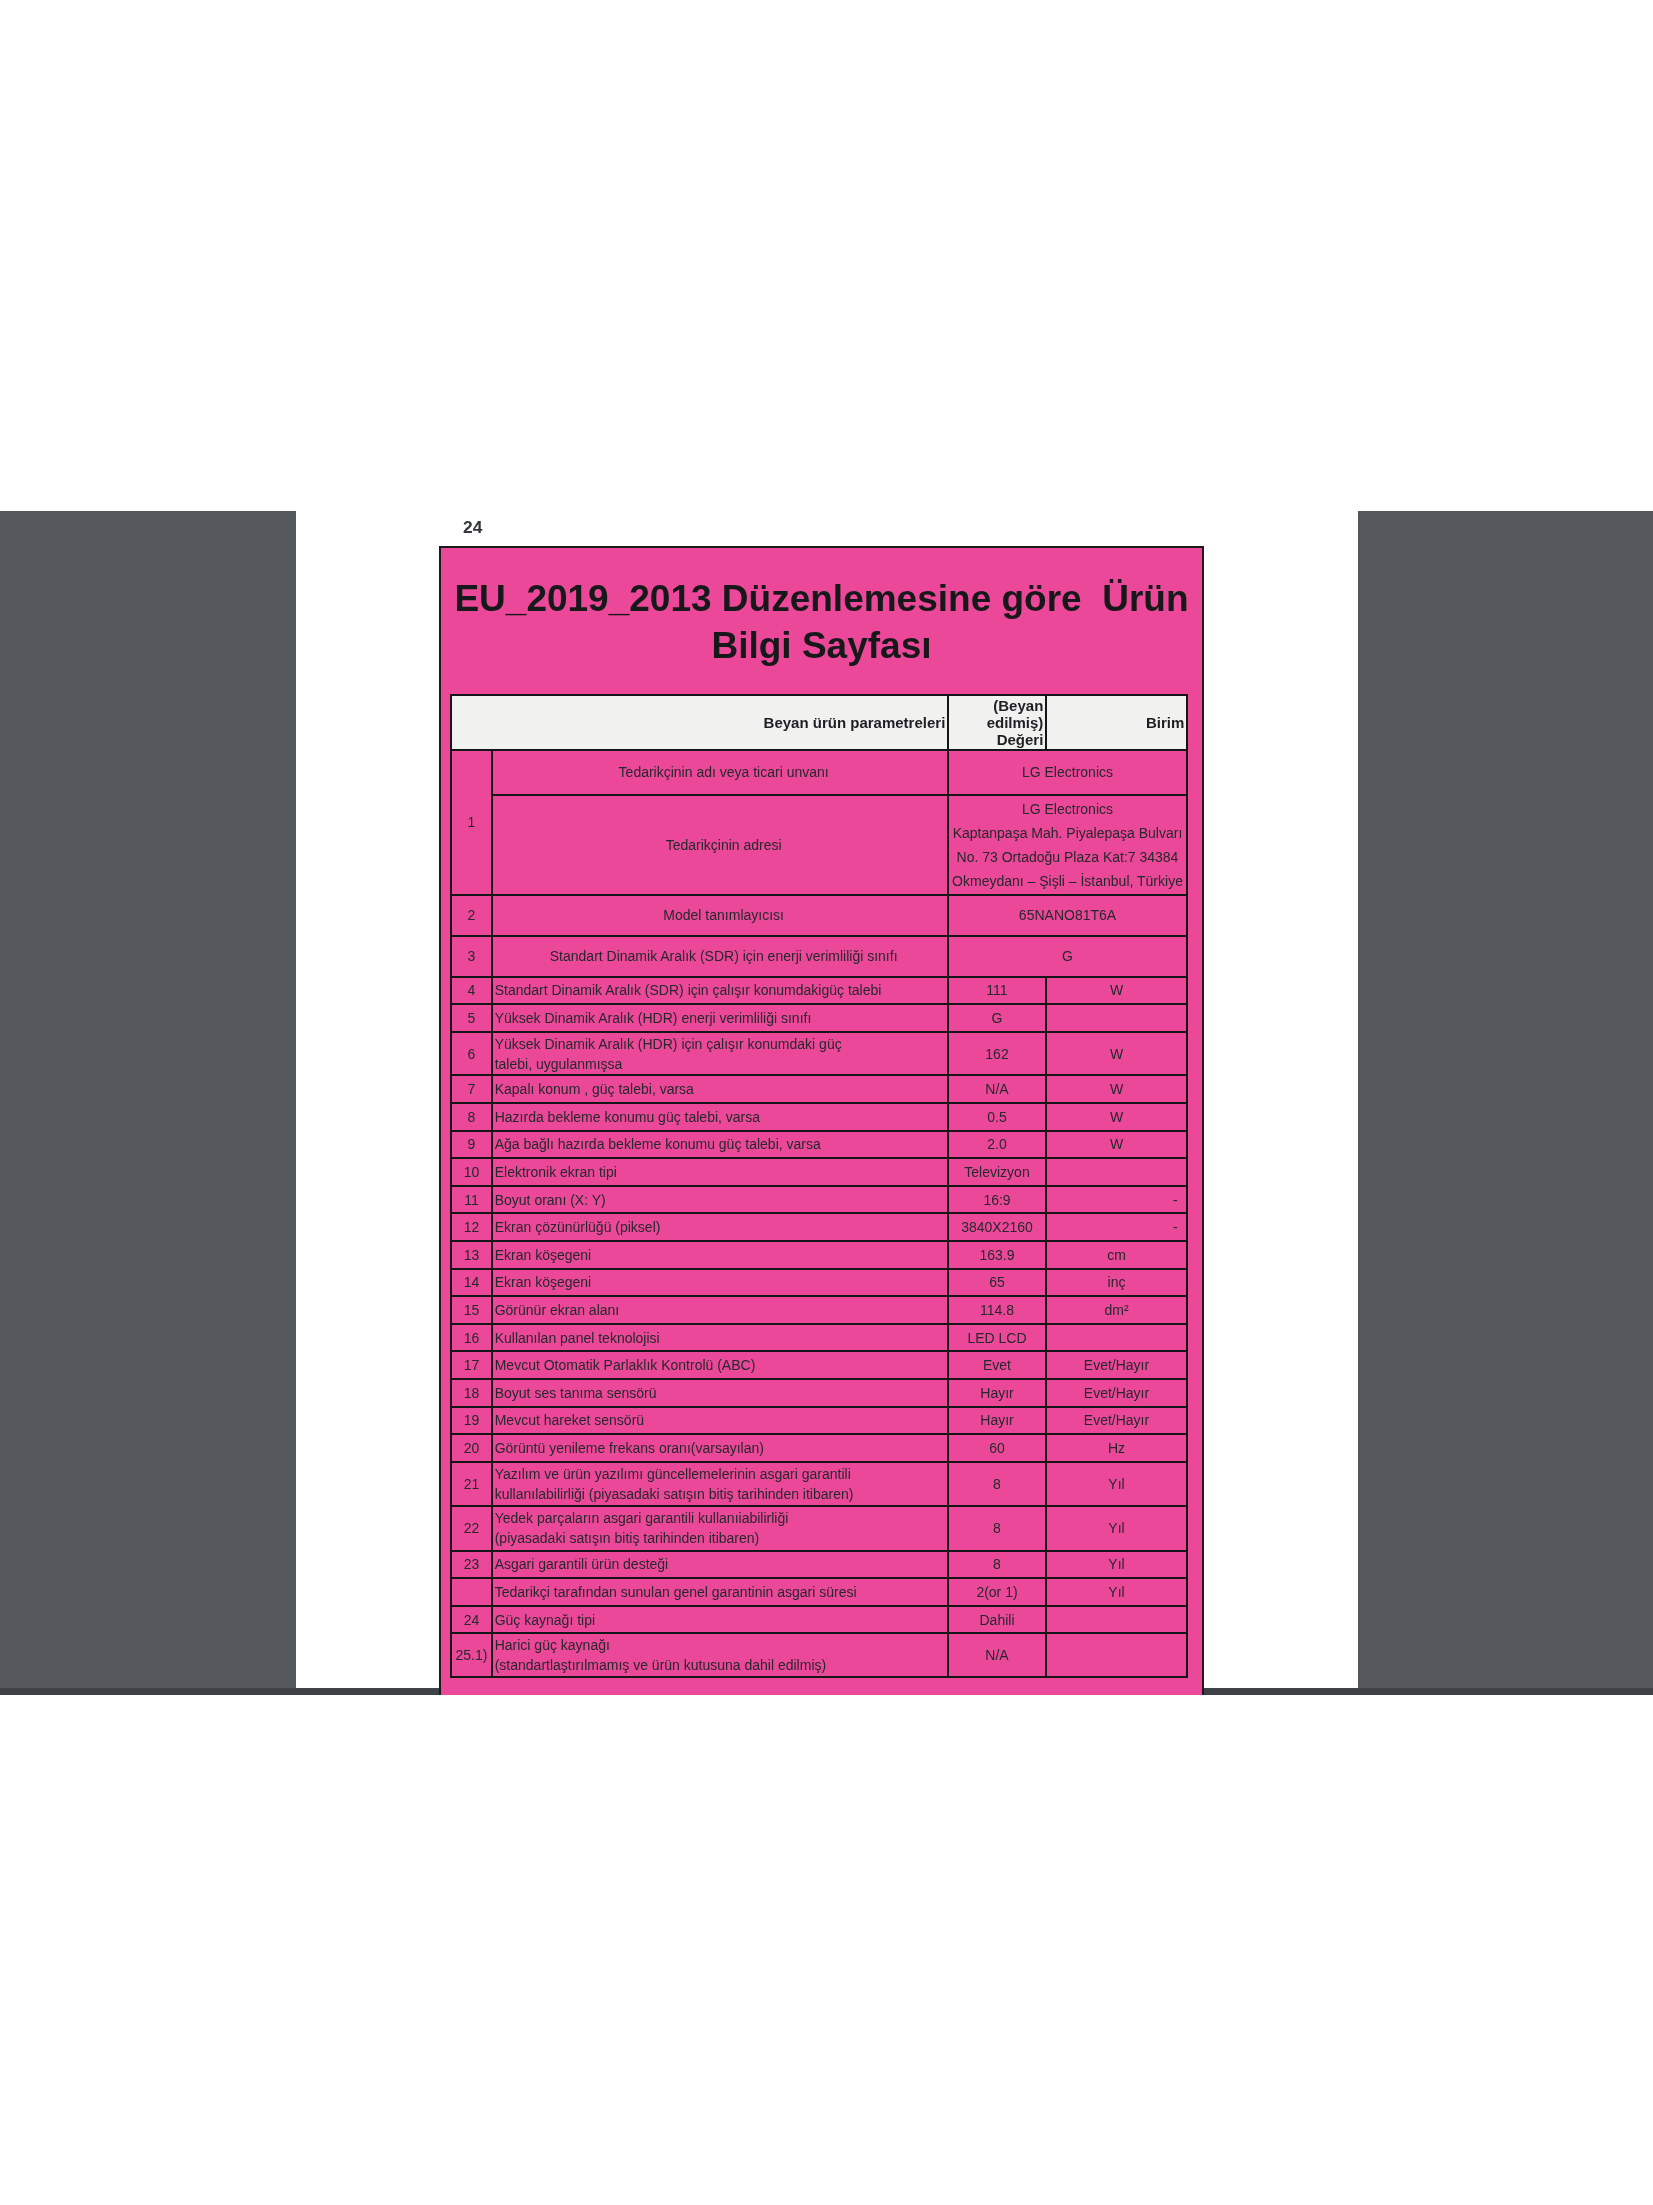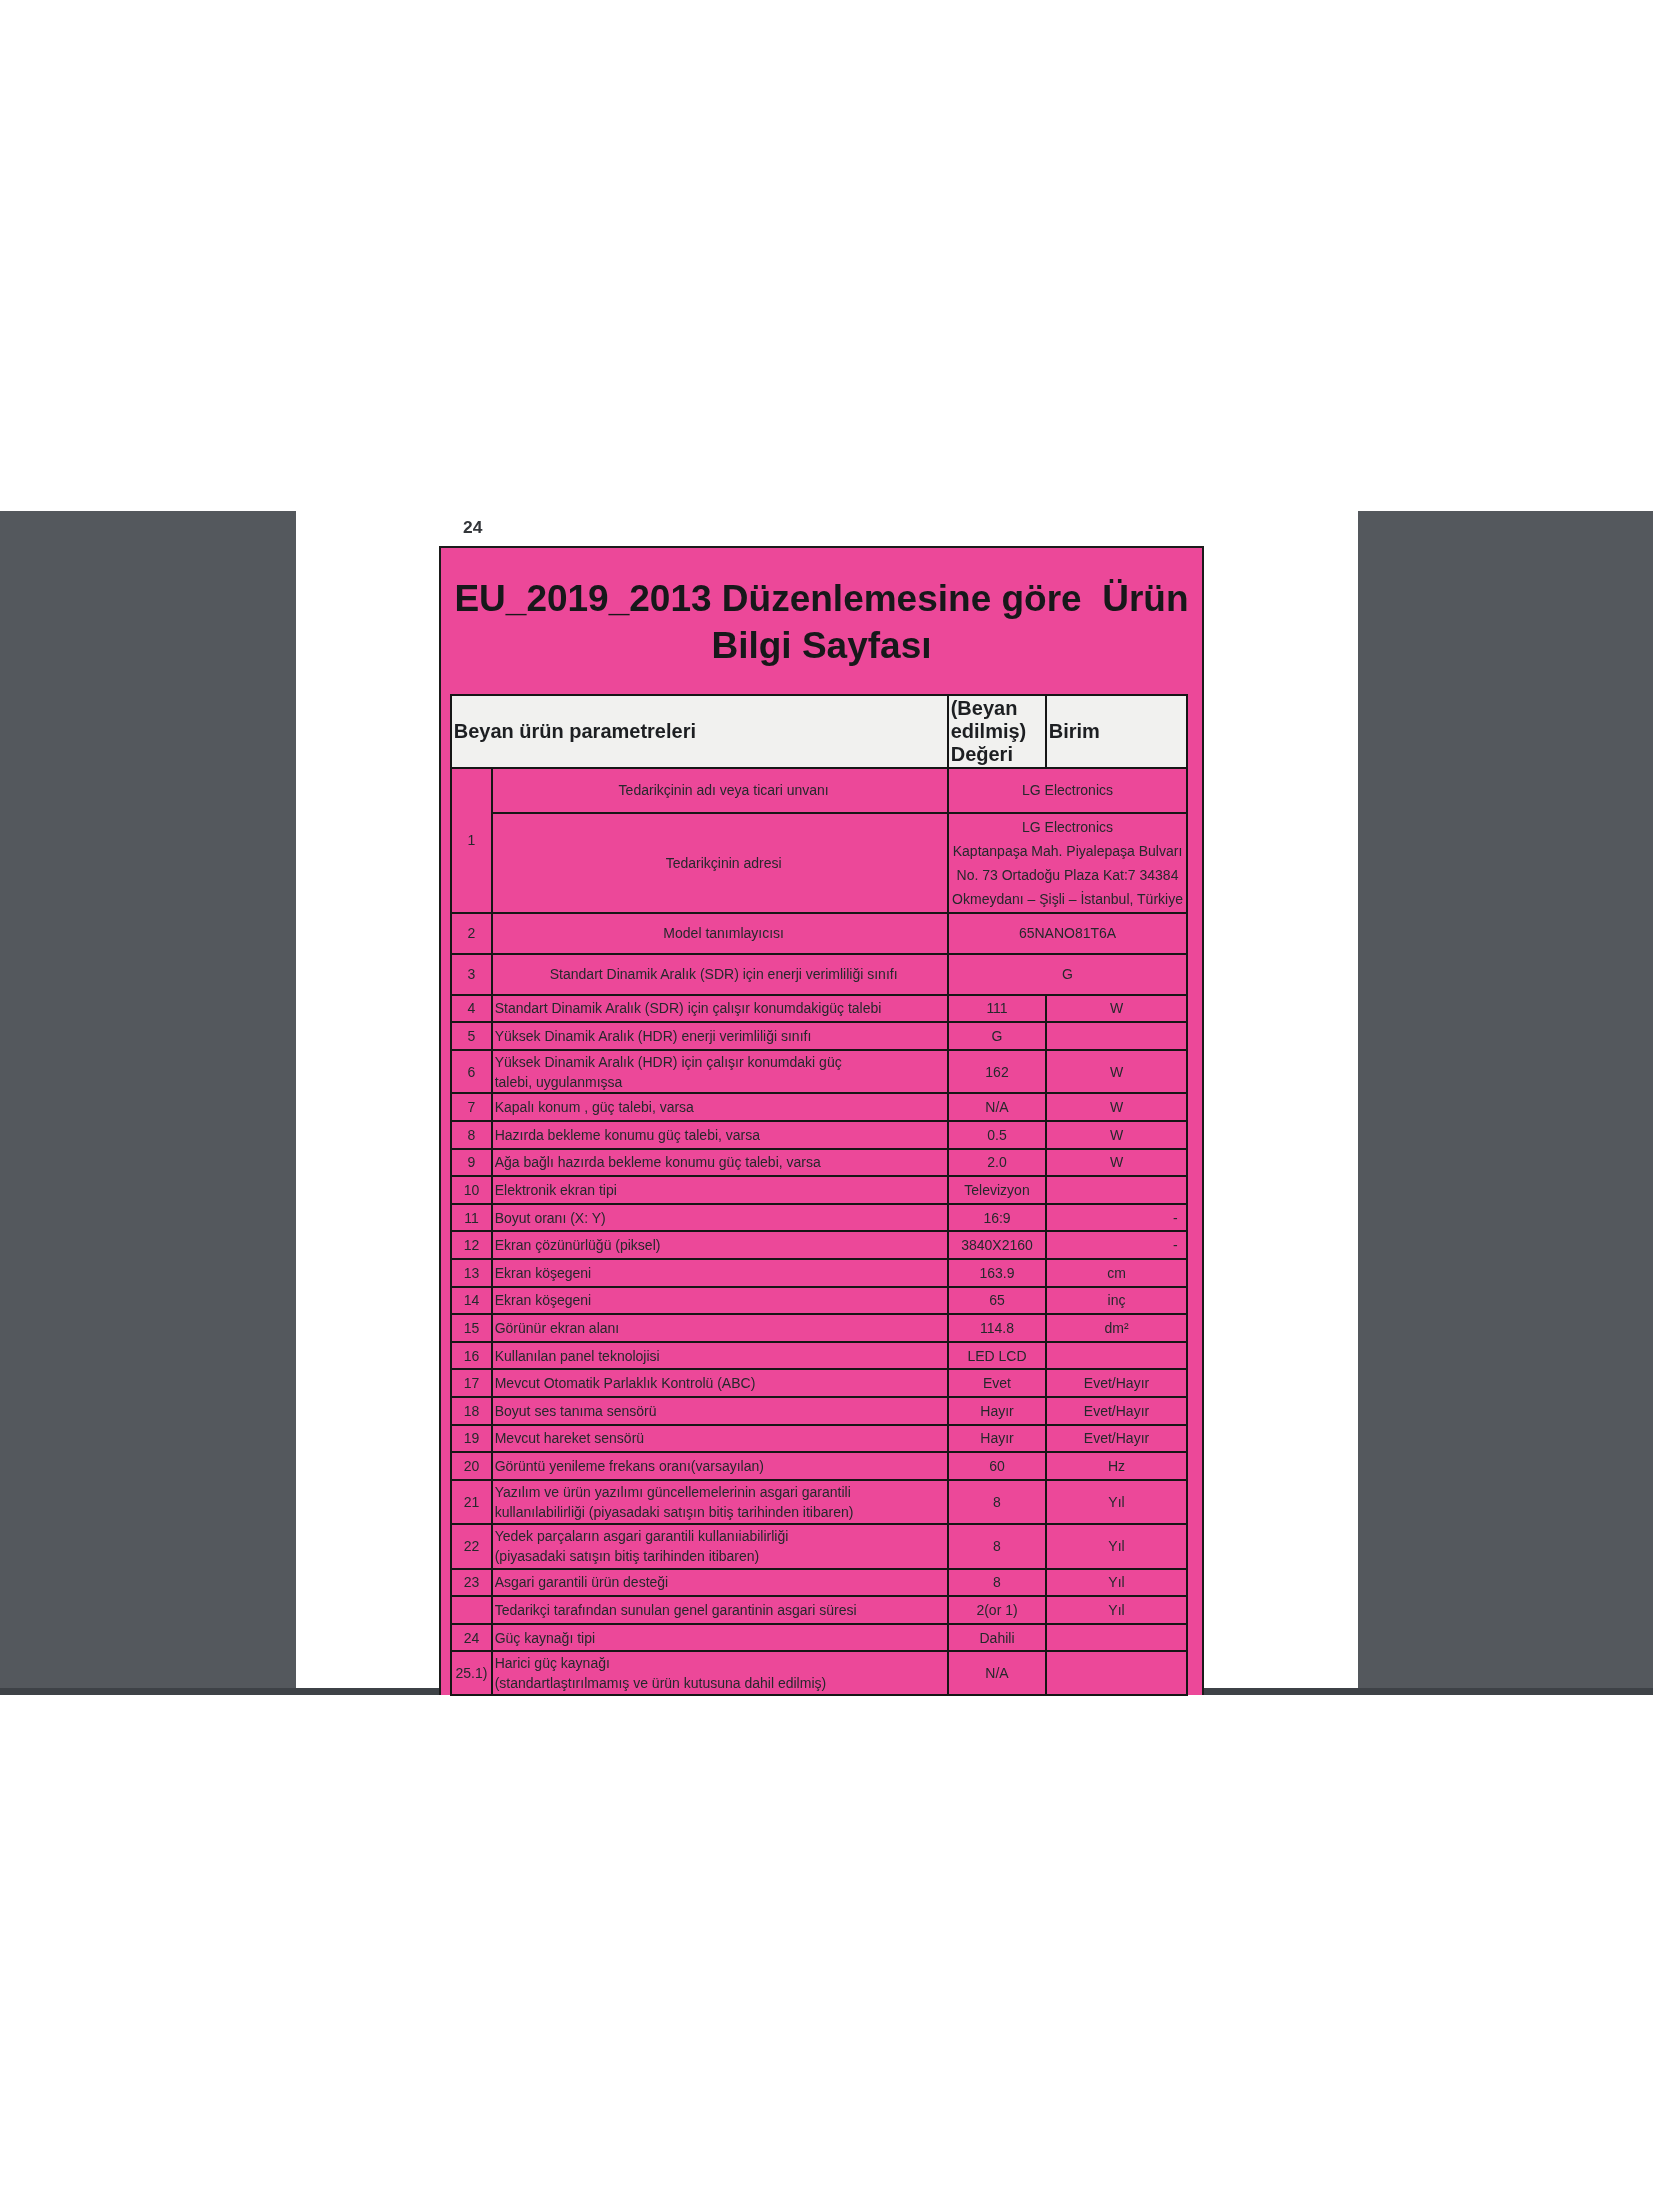--- a/index.html
+++ b/index.html
@@ -52,23 +52,23 @@
   table.params td,table.params th{
     border:2.5px solid #161616;
     font-size:14px;
     color:#26282c;
     vertical-align:middle;
     padding:0.8px 1.7px;
     overflow:hidden;
   }
   table.params th{
     background:#f1f1ef;
-    font-size:20px;
+    font-size:15px;
     font-weight:bold;
-    text-align:left;
+    text-align:right;
     white-space:pre-line;
     color:#1d1f22;
   }
   td.num{text-align:center;}
   td.label{text-align:left;padding-left:5.8px;white-space:pre-line;line-height:20px;}
   td.label.center{text-align:center;padding-left:9px;}
   td.value{text-align:center;white-space:pre-line;line-height:24px;}
   td.unit{text-align:center;}
   td.unit.right{text-align:right;padding-right:8.3px;}
 </style>

